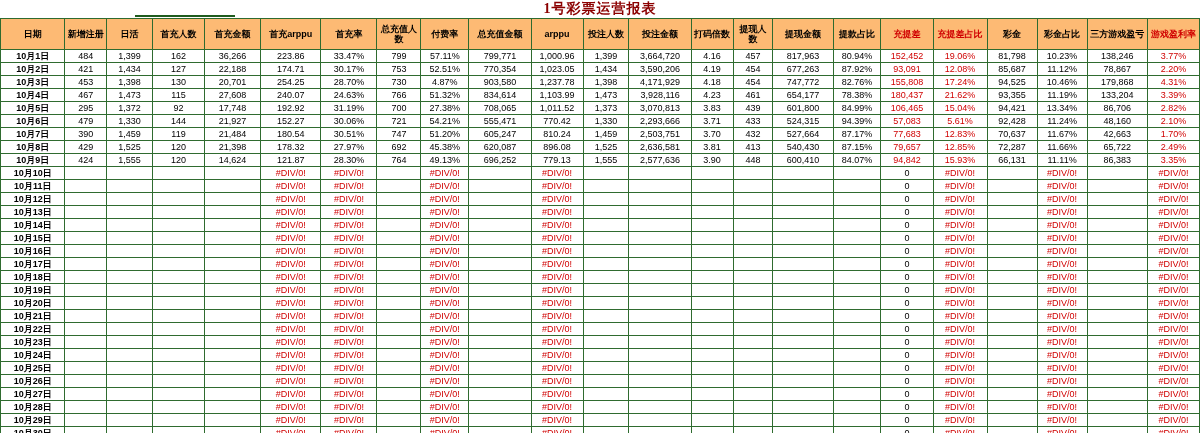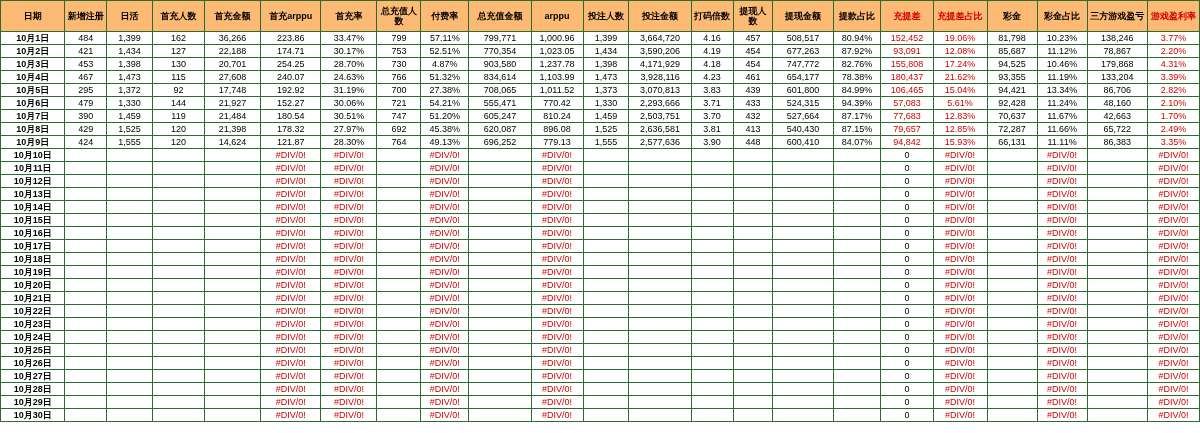--- a/index.html
+++ b/index.html
@@ -57,20 +57,24 @@
   .c5{width:54px}.c6{width:50px}.c7{width:38px}.c8{width:42px}.c9{width:56px}
   .c10{width:46px}.c11{width:40px}.c12{width:56px}.c13{width:36px}.c14{width:34px}
   .c15{width:54px}.c16{width:42px}.c17{width:46px}.c18{width:48px}.c19{width:44px}
   .c20{width:44px}.c21{width:54px}.c22{width:46px}
 </style>
 </head>
 <body>
 
 <div class="sheet">
 
+  <div class="title-bar">
+    <div class="title-underline"></div>
+    <div class="doc-title">1号彩票运营报表</div>
+  </div>
 
   <table>
     <thead>
       <tr>
         <th class="c0">日期</th>
         <th class="c1">新增注册</th>
         <th class="c2">日活</th>
         <th class="c3">首充人数</th>
         <th class="c4">首充金额</th>
         <th class="c5">首充arppu</th>
@@ -103,21 +107,21 @@
           <td class="c5">223.86</td>
           <td class="c6">33.47%</td>
           <td class="c7">799</td>
           <td class="c8">57.11%</td>
           <td class="c9">799,771</td>
           <td class="c10">1,000.96</td>
           <td class="c11">1,399</td>
           <td class="c12">3,664,720</td>
           <td class="c13">4.16</td>
           <td class="c14">457</td>
-          <td class="c15">508,517</td>
+          <td class="c15">817,963</td>
           <td class="c16">80.94%</td>
           <td class="c17 red">152,452</td>
           <td class="c18 red">19.06%</td>
           <td class="c19">81,798</td>
           <td class="c20">10.23%</td>
           <td class="c21">138,246</td>
           <td class="c22 red">3.77%</td>
         </tr>
         <tr>
           <td class="c0 date">10月2日</td>

